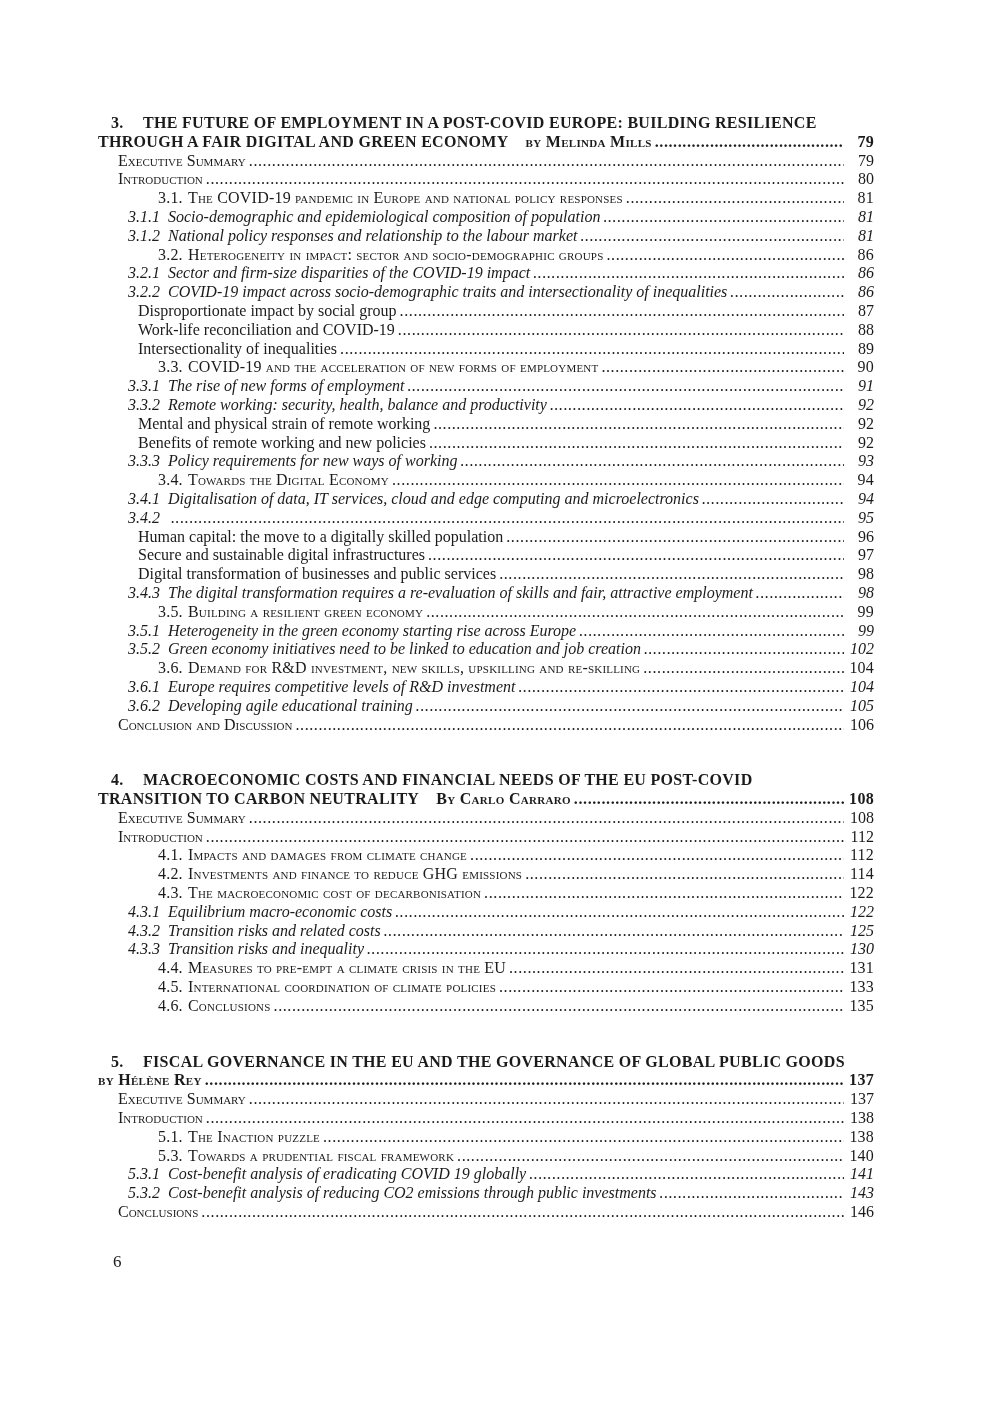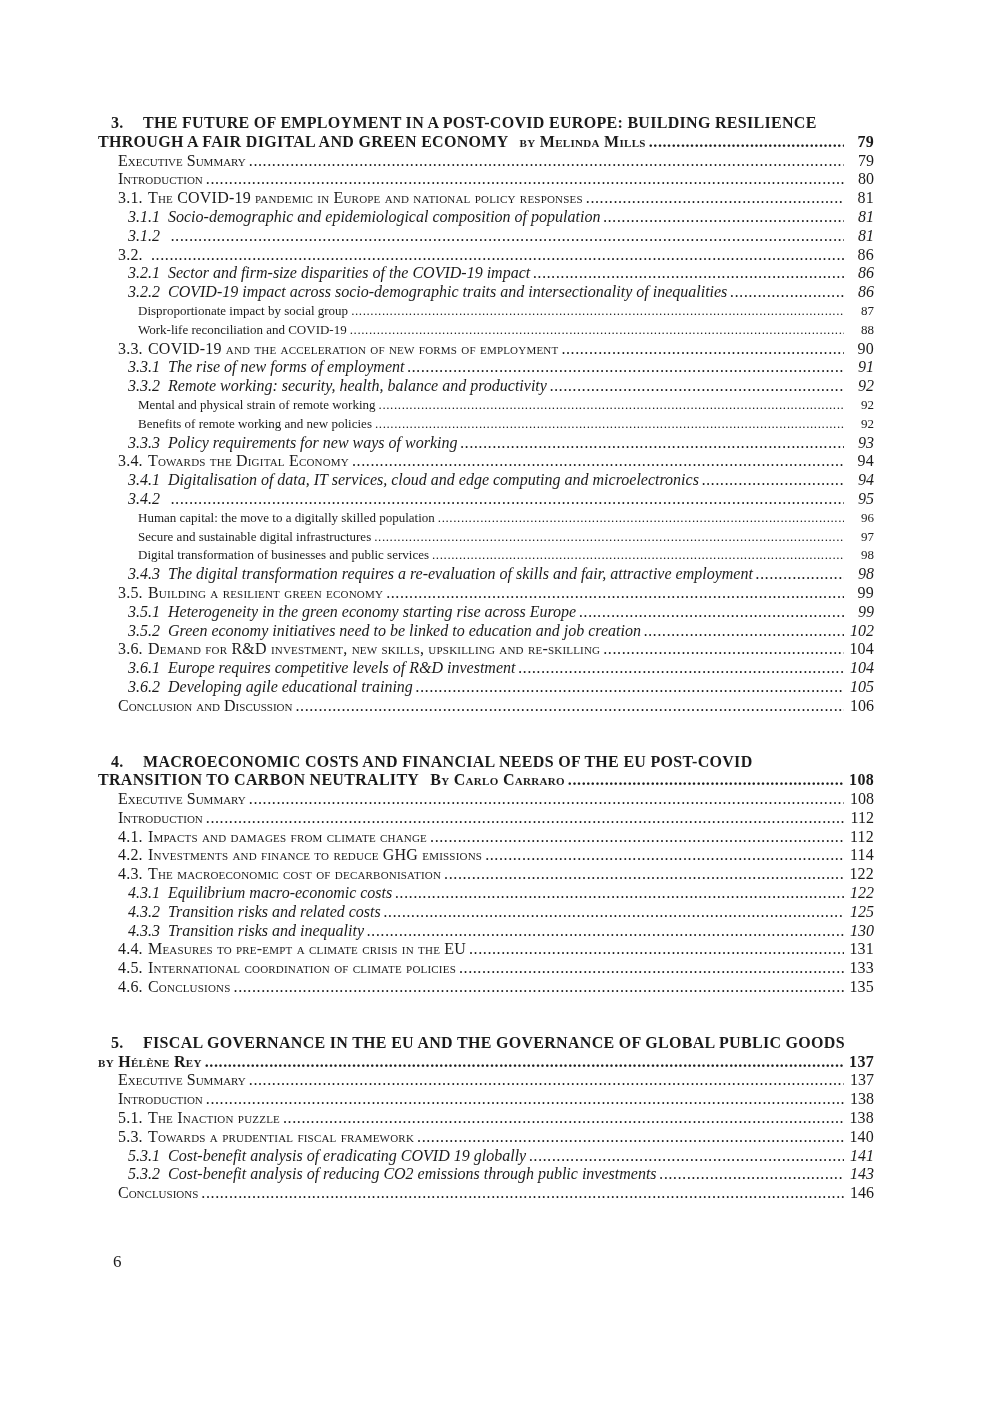--- a/index.html
+++ b/index.html
@@ -30,29 +30,29 @@
   }
   .ch-line1 { display: flex; padding-left: 13px; }
   .ch-num { flex: 0 0 32px; }
   .row {
     display: flex;
     align-items: baseline;
     line-height: 18.8px;
     font-size: 16px;
   }
   .ch-line2 { letter-spacing: 0.3px; }
-  .ch-t2 { margin-right: 11px; font-family: Liberation Serif, serif; }
+  .ch-t2 { margin-right: 17px; font-family: Liberation Serif, serif; }
   .sc, .byline, .h1 .lbl, .h2 .lbl { font-variant: small-caps; }
 
   .h1 { padding-left: 20px; }
   .h2 { padding-left: 20px; letter-spacing: 0.2px; }
-  .h2 .num { flex: 0 0 30px; }
+  .h2 .num { flex: 0 0 30px; margin-left: 40px; }
   .h3 { padding-left: 30px; font-style: italic; }
   .h3 .num { flex: 0 0 40px; font-family: Liberation Serif, serif; }
-  .h4 { padding-left: 40px; font-size: 13px; }
+  .h4 { padding-left: 40px; font-size: 16px; }
 
   .lbl { white-space: nowrap; }
   .dots {
     flex: 1 1 auto;
     overflow: hidden;
     white-space: nowrap;
     min-width: 10px;
     margin: 0 3px 0 3px;
   }
   .dots::after {
@@ -108,25 +108,27 @@
           <span class="pg">81</span>
         </div>
         <div class="row h3">
           <span class="num">3.1.1</span>
           <span class="lbl">Socio-demographic and epidemiological composition of population</span>
           <span class="dots"></span>
           <span class="pg">81</span>
         </div>
         <div class="row h3">
           <span class="num">3.1.2</span>
+          <span class="lbl">National policy responses and relationship to the labour market</span>
           <span class="dots"></span>
           <span class="pg">81</span>
         </div>
         <div class="row h2">
           <span class="num">3.2.</span>
+          <span class="lbl">Heterogeneity in impact: sector and socio-demographic groups</span>
           <span class="dots"></span>
           <span class="pg">86</span>
         </div>
         <div class="row h3">
           <span class="num">3.2.1</span>
           <span class="lbl">Sector and firm-size disparities of the COVID-19 impact</span>
           <span class="dots"></span>
           <span class="pg">86</span>
         </div>
         <div class="row h3">
@@ -137,20 +139,25 @@
         </div>
         <div class="row h4">
           <span class="lbl">Disproportionate impact by social group</span>
           <span class="dots"></span>
           <span class="pg">87</span>
         </div>
         <div class="row h4">
           <span class="lbl">Work-life reconciliation and COVID-19</span>
           <span class="dots"></span>
           <span class="pg">88</span>
+        </div>
+        <div class="row h4">
+          <span class="lbl">Intersectionality of inequalities</span>
+          <span class="dots"></span>
+          <span class="pg">89</span>
         </div>
         <div class="row h2">
           <span class="num">3.3.</span>
           <span class="lbl">COVID-19 and the acceleration of new forms of employment</span>
           <span class="dots"></span>
           <span class="pg">90</span>
         </div>
         <div class="row h3">
           <span class="num">3.3.1</span>
           <span class="lbl">The rise of new forms of employment</span>

